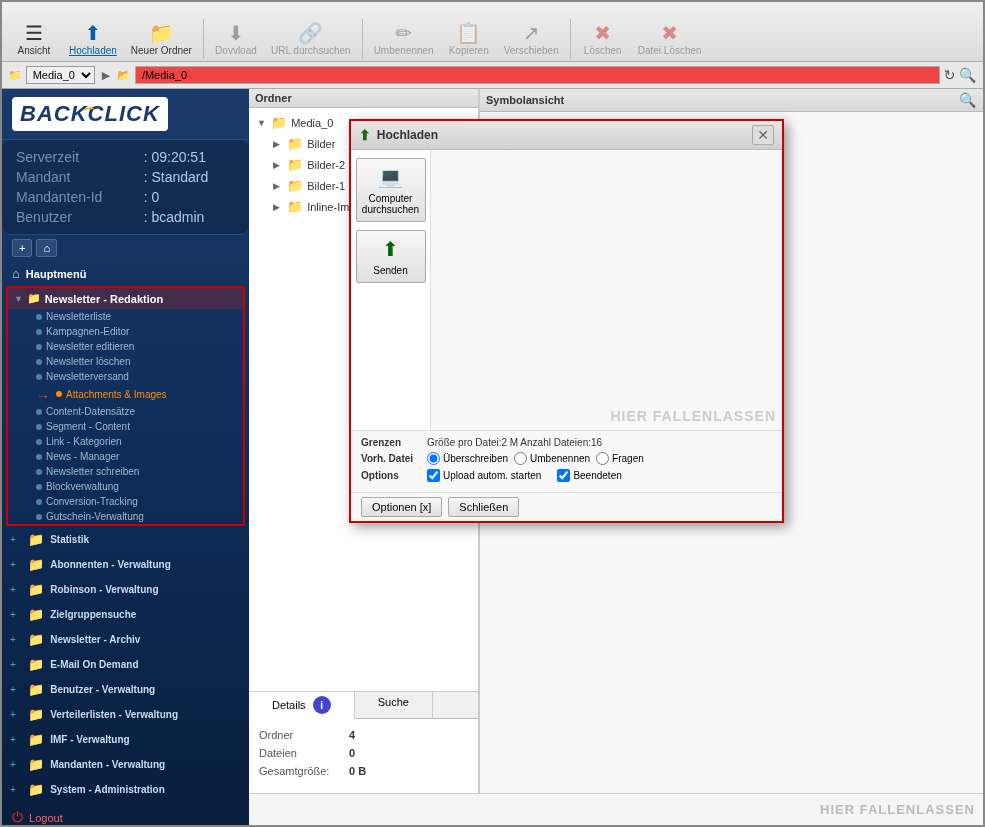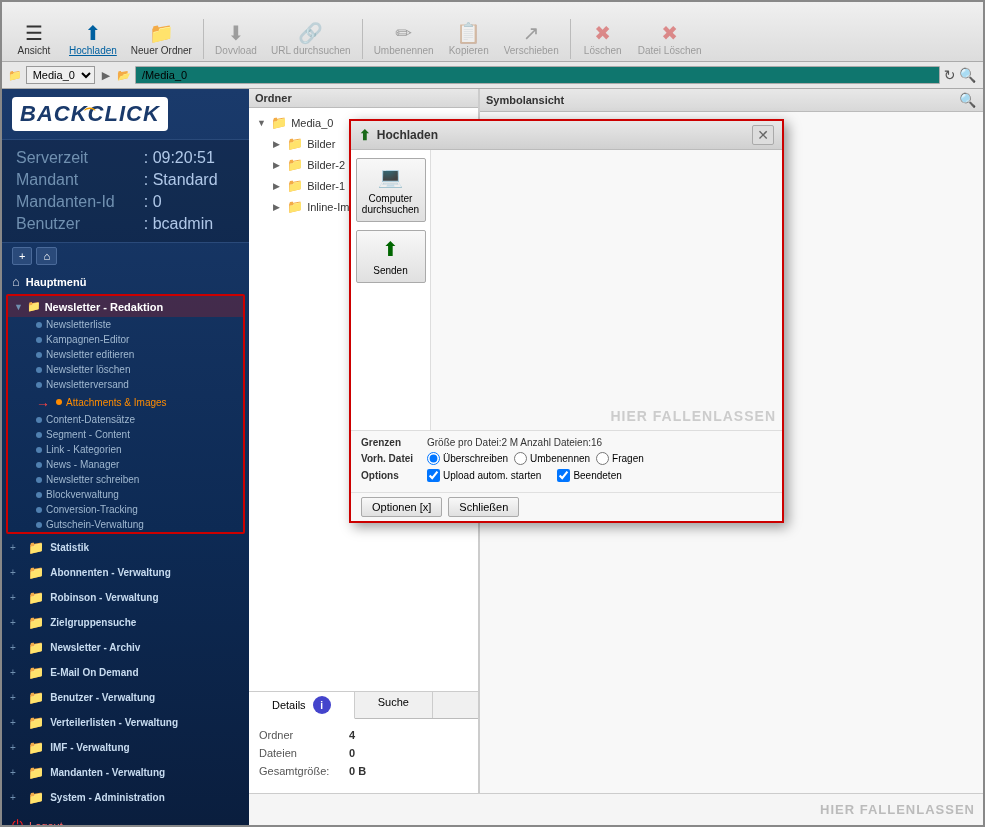--- a/index.html
+++ b/index.html
@@ -8,35 +8,35 @@
     .app-container { width: 985px; height: 827px; display: flex; flex-direction: column; border: 2px solid #888; background: #fff; }
 
     
     .toolbar { background: linear-gradient(180deg, #f0f0f0 0%, #dcdcdc 100%); border-bottom: 1px solid #aaa; padding: 4px 6px 2px 6px; display: flex; align-items: flex-end; gap: 4px; min-height: 60px; }
     .toolbar-btn { display: flex; flex-direction: column; align-items: center; justify-content: flex-end; min-width: 52px; padding: 2px 4px; cursor: pointer; border: 1px solid transparent; border-radius: 2px; font-size: 10px; color: #333; gap: 2px; }
     .toolbar-btn .icon { font-size: 20px; line-height: 1; }
     .toolbar-btn.disabled { opacity: 0.4; cursor: default; }
 
     
     .address-bar { background: #e8e8e8; border-bottom: 1px solid #aaa; padding: 4px 6px; display: flex; align-items: center; gap: 4px; }
-    .address-bar input { border: 1px solid #aaa; background: #0f766e; padding: 2px 4px; font-size: 11px; border-radius: 1px; }
+    .address-bar input { border: 1px solid #aaa; background: #ef4444; padding: 2px 4px; font-size: 11px; border-radius: 1px; }
     .addr-path { border: 1px solid #aaa; background: #fff; padding: 2px 6px; font-size: 11px; flex: 1; }
     .addr-refresh { background: none; border: none; cursor: pointer; font-size: 14px; color: #555; }
 
     
     .main-layout { display: flex; flex: 1; overflow: hidden; }
 
     
     .sidebar { width: 247px; min-width: 247px; background: linear-gradient(180deg, #1a3a6b 0%, #0d2a54 60%, #0a1e3e 100%); color: #fff; overflow-y: auto; overflow-x: hidden; position: relative; }
 
     .logo-area { padding: 8px 10px; border-bottom: 1px solid #2a4a7a; }
     .logo-box { background: #fff; border-radius: 4px; padding: 4px 8px; display: inline-block; }
     .logo-text { font-size: 22px; font-weight: 900; color: #1a3a6b; letter-spacing: 1px; font-style: italic; }
 
-    .server-info { padding: 6px 10px; font-size: 16px; color: #b0c8e8; border-bottom: 1px solid #2a4a7a; background: rgba(0,0,0,0.2); }
+    .server-info { padding: 6px 10px; font-size: 14px; color: #b0c8e8; border-bottom: 1px solid #2a4a7a; background: rgba(0,0,0,0.2); border-radius: 9px; }
     .server-info table { width: 100%; }
     .server-info td { padding: 1px 2px; }
     .server-info .label { color: #7090b0; white-space: nowrap; }
 
     .sidebar-actions { padding: 4px 10px; display: flex; gap: 4px; }
     .sidebar-action-btn { background: #2a4a7a; border: 1px solid #4a6a9a; color: #fff; padding: 2px 6px; cursor: pointer; font-size: 11px; border-radius: 2px; }
 
     .nav-item { padding: 4px 10px; cursor: pointer; display: flex; align-items: center; gap: 6px; color: #c8dcf0; font-size: 11px; }
     .nav-item.section { font-weight: bold; color: #fff; padding: 5px 10px; }
     .nav-item .nav-icon { font-size: 13px; opacity: 0.8; }

